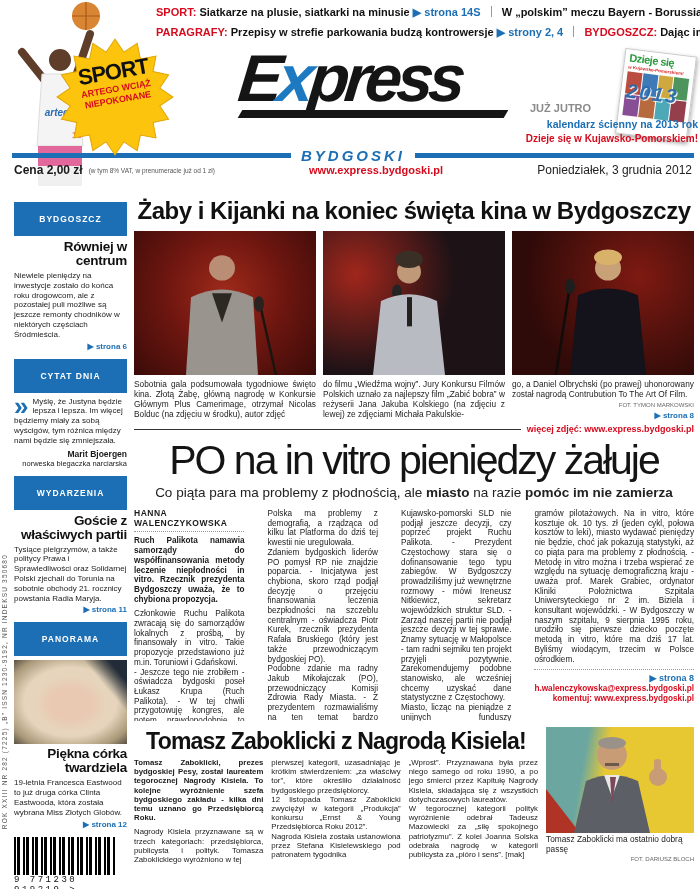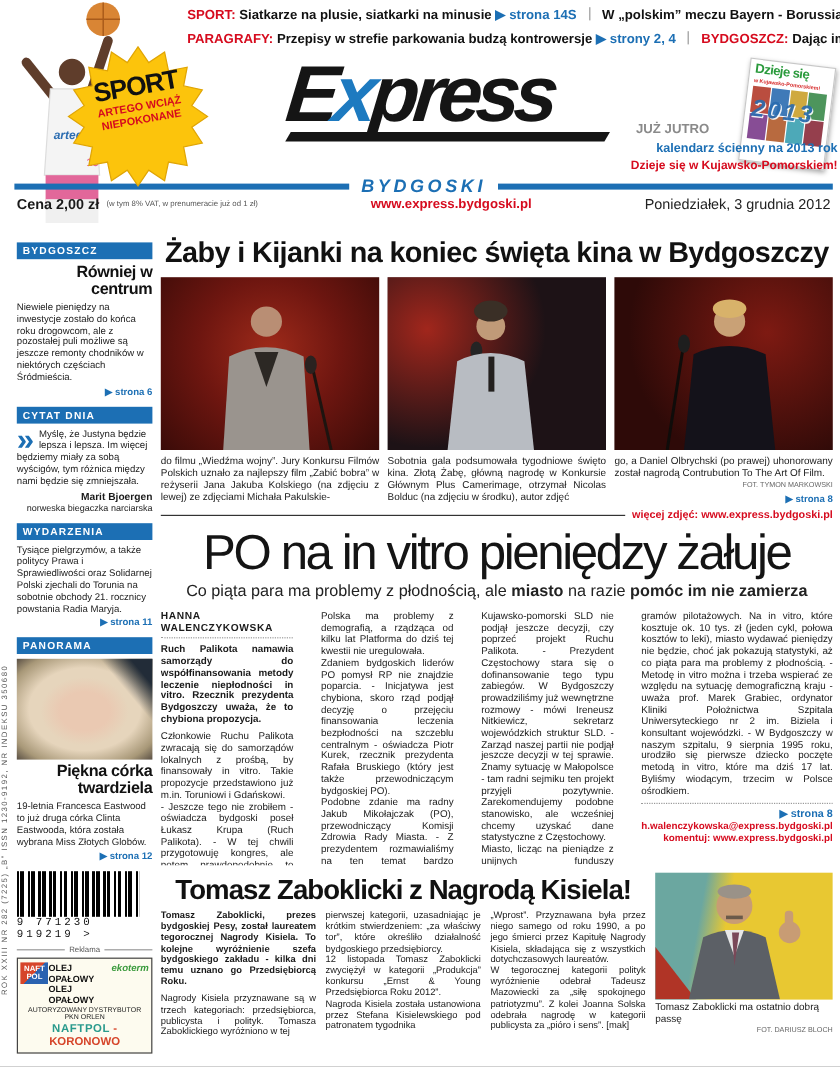--- a/index.html
+++ b/index.html
@@ -48,21 +48,21 @@
   .pnote{font-size:6.5px;color:#555;margin-left:6px;}
   .site{flex:1;text-align:center;font-size:11px;font-weight:900;color:#d60b1e;}
   .pdate{font-size:12px;color:#222;}
   
   .content{position:absolute;left:0;right:0;top:196px;bottom:0;}
   .issue-vert{position:absolute;left:1px;top:358px;writing-mode:vertical-rl;transform:rotate(180deg);
               font-size:6.5px;color:#555;letter-spacing:1.2px;white-space:nowrap;}
   
   aside{position:absolute;left:14px;top:6px;width:113px;}
   .sec-bar{background:#1c6fb4;color:#fff;font-weight:bold;font-size:8.5px;letter-spacing:1px;
-           padding:2px 5px;margin-bottom:4px;}
+           padding:12px 5px;margin-bottom:4px;text-align:center;}
   .sb-title{font-size:13.5px;font-weight:900;margin:1px 0 3px;color:#111;letter-spacing:-0.3px;line-height:14px;text-align:right;}
   .sb-text{font-size:8px;line-height:9.8px;color:#222;}
   .sb-link{font-size:8px;color:#1c6fb4;font-weight:bold;text-align:right;margin:2px 0 8px;}
   .quote-mark{color:#1c6fb4;font-size:26px;font-weight:900;float:left;line-height:18px;margin-right:4px;}
   .sb-author{font-size:8.5px;font-weight:bold;text-align:right;margin-top:3px;}
   .sb-role{font-size:7.5px;text-align:right;color:#222;margin-bottom:8px;}
   .pan-photo{height:84px;margin-bottom:3px;
     background:linear-gradient(230deg,#222c38 0 10%,rgba(0,0,0,0) 24%),
                radial-gradient(ellipse at 50% 52%,#eac9b2 0 26%,rgba(0,0,0,0) 46%),
                radial-gradient(ellipse at 50% 50%,#e6d5bc 0 58%,#a89878 84%,#5a5044 100%);}
@@ -229,20 +229,21 @@
 
       <div class="sec-bar">CYTAT DNIA</div>
       <div class="sb-text">
         <span class="quote-mark">»</span>
         <span>Myślę, że Justyna będzie lepsza i lepsza. Im więcej będziemy miały za sobą wyścigów, tym różnica między nami będzie się zmniejszała.</span>
       </div>
       <div class="sb-author">Marit Bjoergen</div>
       <div class="sb-role">norweska biegaczka narciarska</div>
 
       <div class="sec-bar">WYDARZENIA</div>
+      <div class="sb-title">Goście z właściwych partii</div>
       <div class="sb-text">Tysiące pielgrzymów, a także politycy Prawa i Sprawiedliwości oraz Solidarnej Polski zjechali do Torunia na sobotnie obchody 21. rocznicy powstania Radia Maryja.</div>
       <div class="sb-link">▶ strona 11</div>
 
       <div class="sec-bar">PANORAMA</div>
       <div class="pan-photo"></div>
       <div class="sb-title">Piękna córka twardziela</div>
       <div class="sb-text">19-letnia Francesca Eastwood to już druga córka Clinta Eastwooda, która została wybrana Miss Złotych Globów.</div>
       <div class="sb-link">▶ strona 12</div>
 
       <div class="barcode">
@@ -304,22 +305,22 @@
             <line x1="44" y1="148" x2="57" y2="62" stroke="#0f0c0a" stroke-width="2.5"></line>
             <ellipse cx="58" cy="57" rx="5" ry="8" fill="#1e1e1e"></ellipse>
             <path d="M58 148 L66 66 Q96 52 126 66 L134 148 Z" fill="#14121a"></path>
             <circle cx="96" cy="38" r="13" fill="#c9a176"></circle>
             <ellipse cx="96" cy="27" rx="14" ry="8" fill="#d8b26a"></ellipse>
           </svg>
         </div>
       </div>
 
       <div class="caption-row">
+        <div class="cap">Sobotnia gala podsumowała tygodniowe święto kina. Złotą Żabę, główną nagrodę w Konkursie Głównym Plus Camerimage, otrzymał Nicolas Bolduc (na zdjęciu w środku), autor zdjęć</div>
         <div class="cap">do filmu „Wiedźma wojny”. Jury Konkursu Filmów Polskich uznało za najlepszy film „Zabić bobra” w reżyserii Jana Jakuba Kolskiego (na zdjęciu z lewej) ze zdjęciami Michała Pakulskie-</div>
-        <div class="cap">Sobotnia gala podsumowała tygodniowe święto kina. Złotą Żabę, główną nagrodę w Konkursie Głównym Plus Camerimage, otrzymał Nicolas Bolduc (na zdjęciu w środku), autor zdjęć</div>
         <div class="cap">
           <span>go, a Daniel Olbrychski (po prawej) uhonorowany został nagrodą Contrubution To The Art Of Film.</span>
           <div class="credit">FOT. TYMON MARKOWSKI</div>
           <div class="sb-link">▶ strona 8</div>
         </div>
       </div>
 
       <div class="more-line">
         <span class="rule"></span>
         <span class="more-text">więcej zdjęć: www.express.bydgoski.pl</span>

